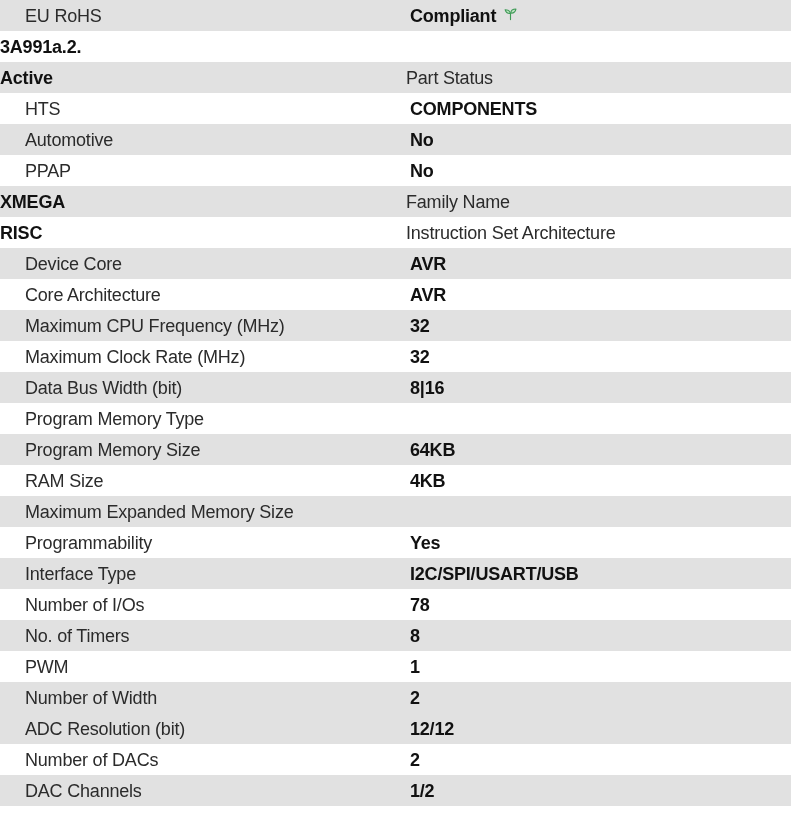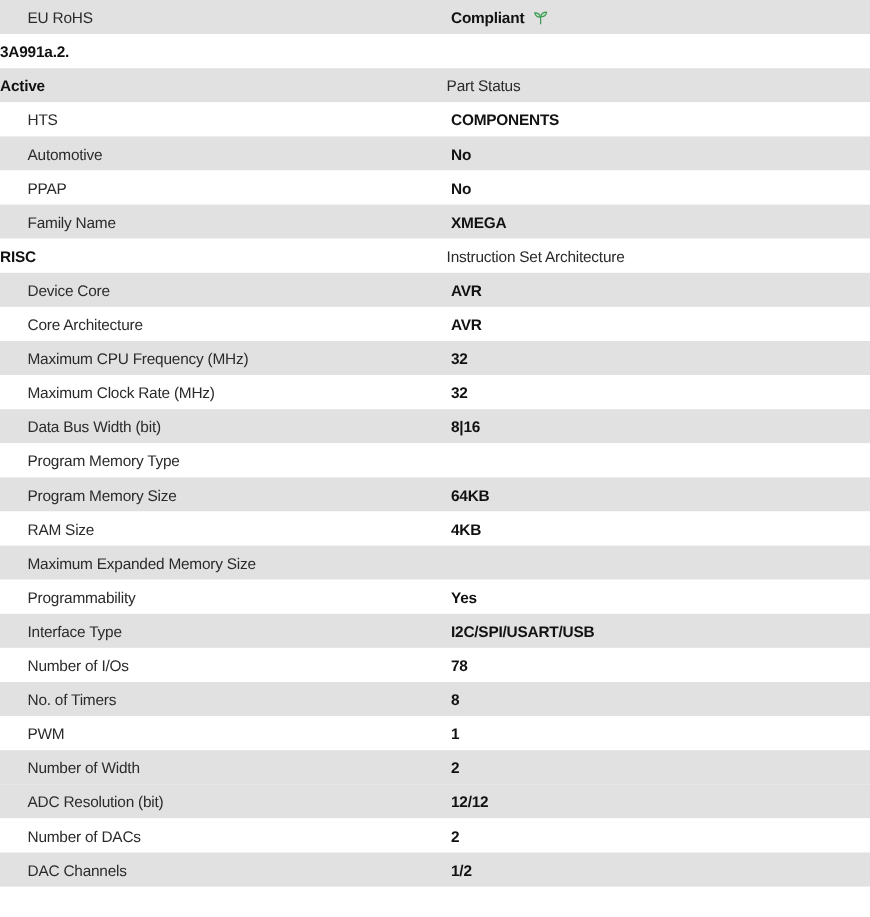--- a/index.html
+++ b/index.html
@@ -15,30 +15,30 @@
   .spec-table{
     display:flex;flex-direction:column;
     width:791px;height:837px; 
   }
   .row{
     flex:0 0 31px;
     display:flex;align-items:center;
     background:var(--white-bg);
   }
   .row.stripe{background:var(--stripe-bg);}
-  .cell{font-size:14px;line-height:1;}
+  .cell{font-size:18px;line-height:1;}
   .cell.label{
     flex:0 0 410px;
     padding-left:25px;
     color:var(--label-color);
     letter-spacing:-0.2px;
   }
   .cell.value{
     flex:1 1 auto;
-    display:flex;align-items:center;gap:7px;
+    display:flex;align-items:flex-start;gap:7px;
     color:var(--value-color);
     font-weight:700;
     letter-spacing:-0.2px;
   }
   .icon.leaf{display:inline-flex;align-items:center;line-height:0;cursor:pointer;}
   .icon.leaf svg{display:block;}
 </style>
 </head>
 <body>
 
@@ -90,25 +90,25 @@
 
   <div class="row">
     <div class="cell label">PPAP</div>
     <div class="cell value">
       <span class="value-text">No</span>
 
     </div>
   </div>
 
   <div class="row stripe">
+    <div class="cell value">
+      <span class="value-text">XMEGA</span>
+
+    </div>
     <div class="cell label">Family Name</div>
-    <div class="cell value">
-      <span class="value-text">XMEGA</span>
-
-    </div>
   </div>
 
   <div class="row">
     <div class="cell value">
       <span class="value-text">RISC</span>
 
     </div>
     <div class="cell label">Instruction Set Architecture</div>
   </div>
 

